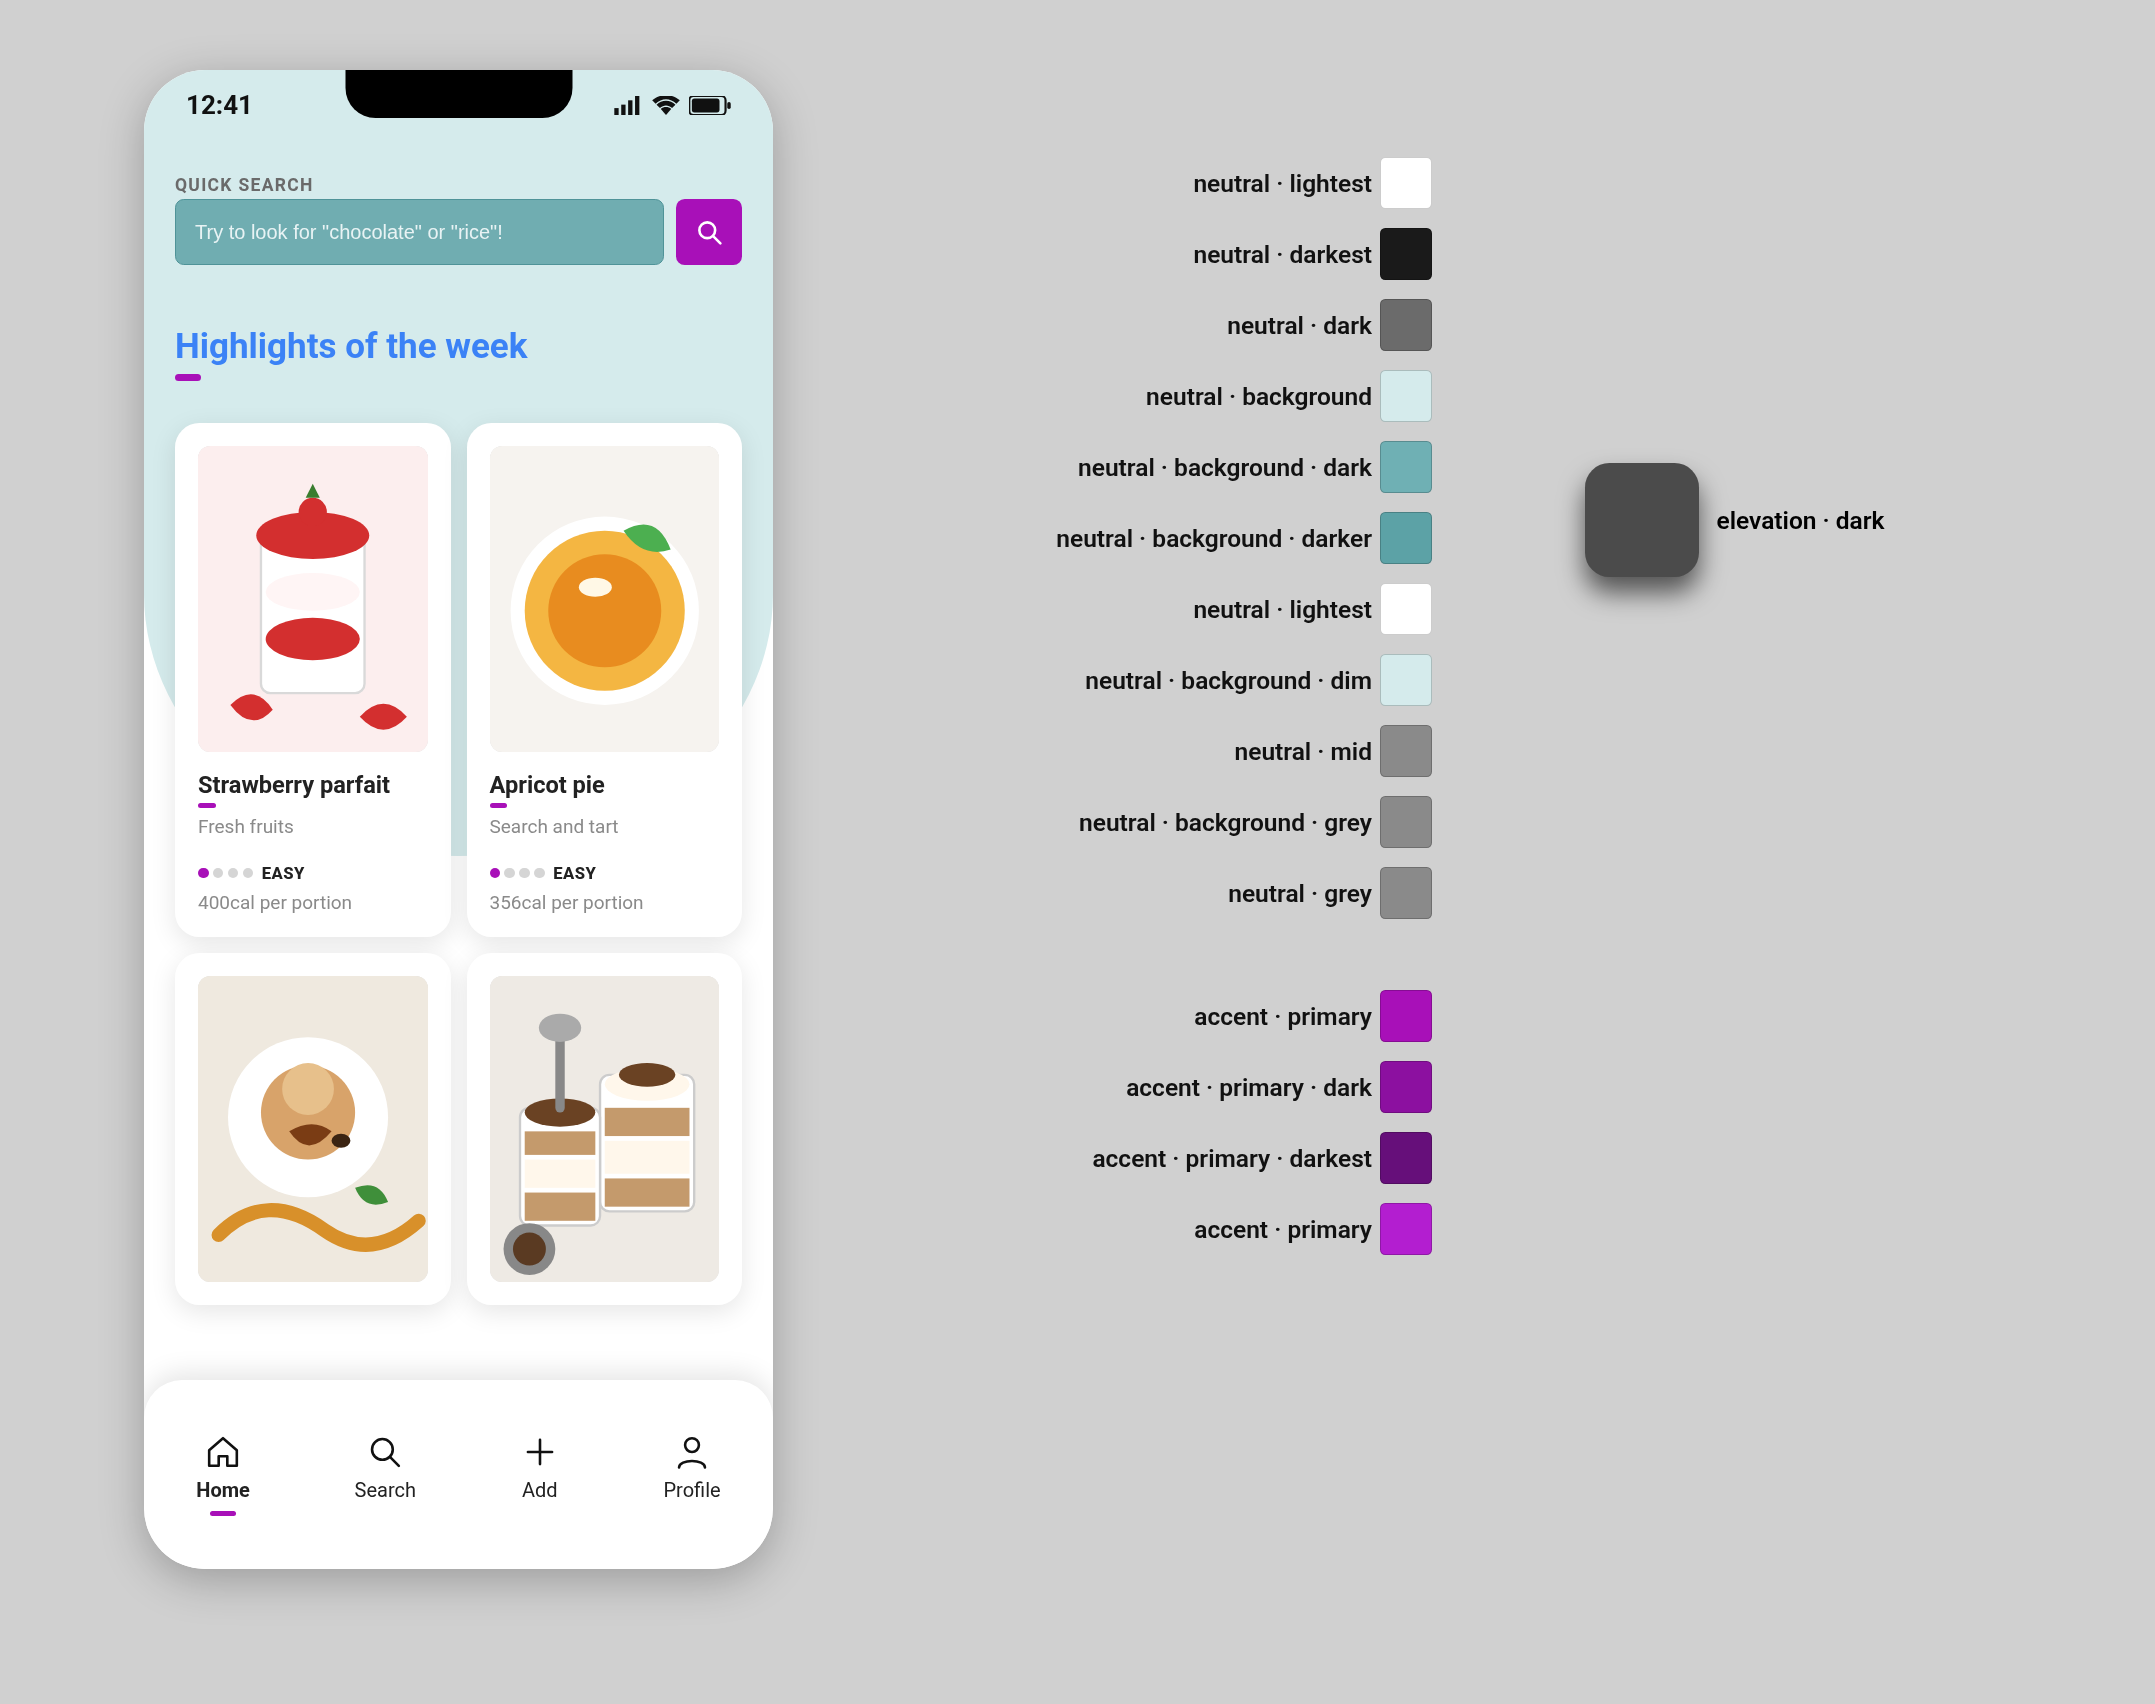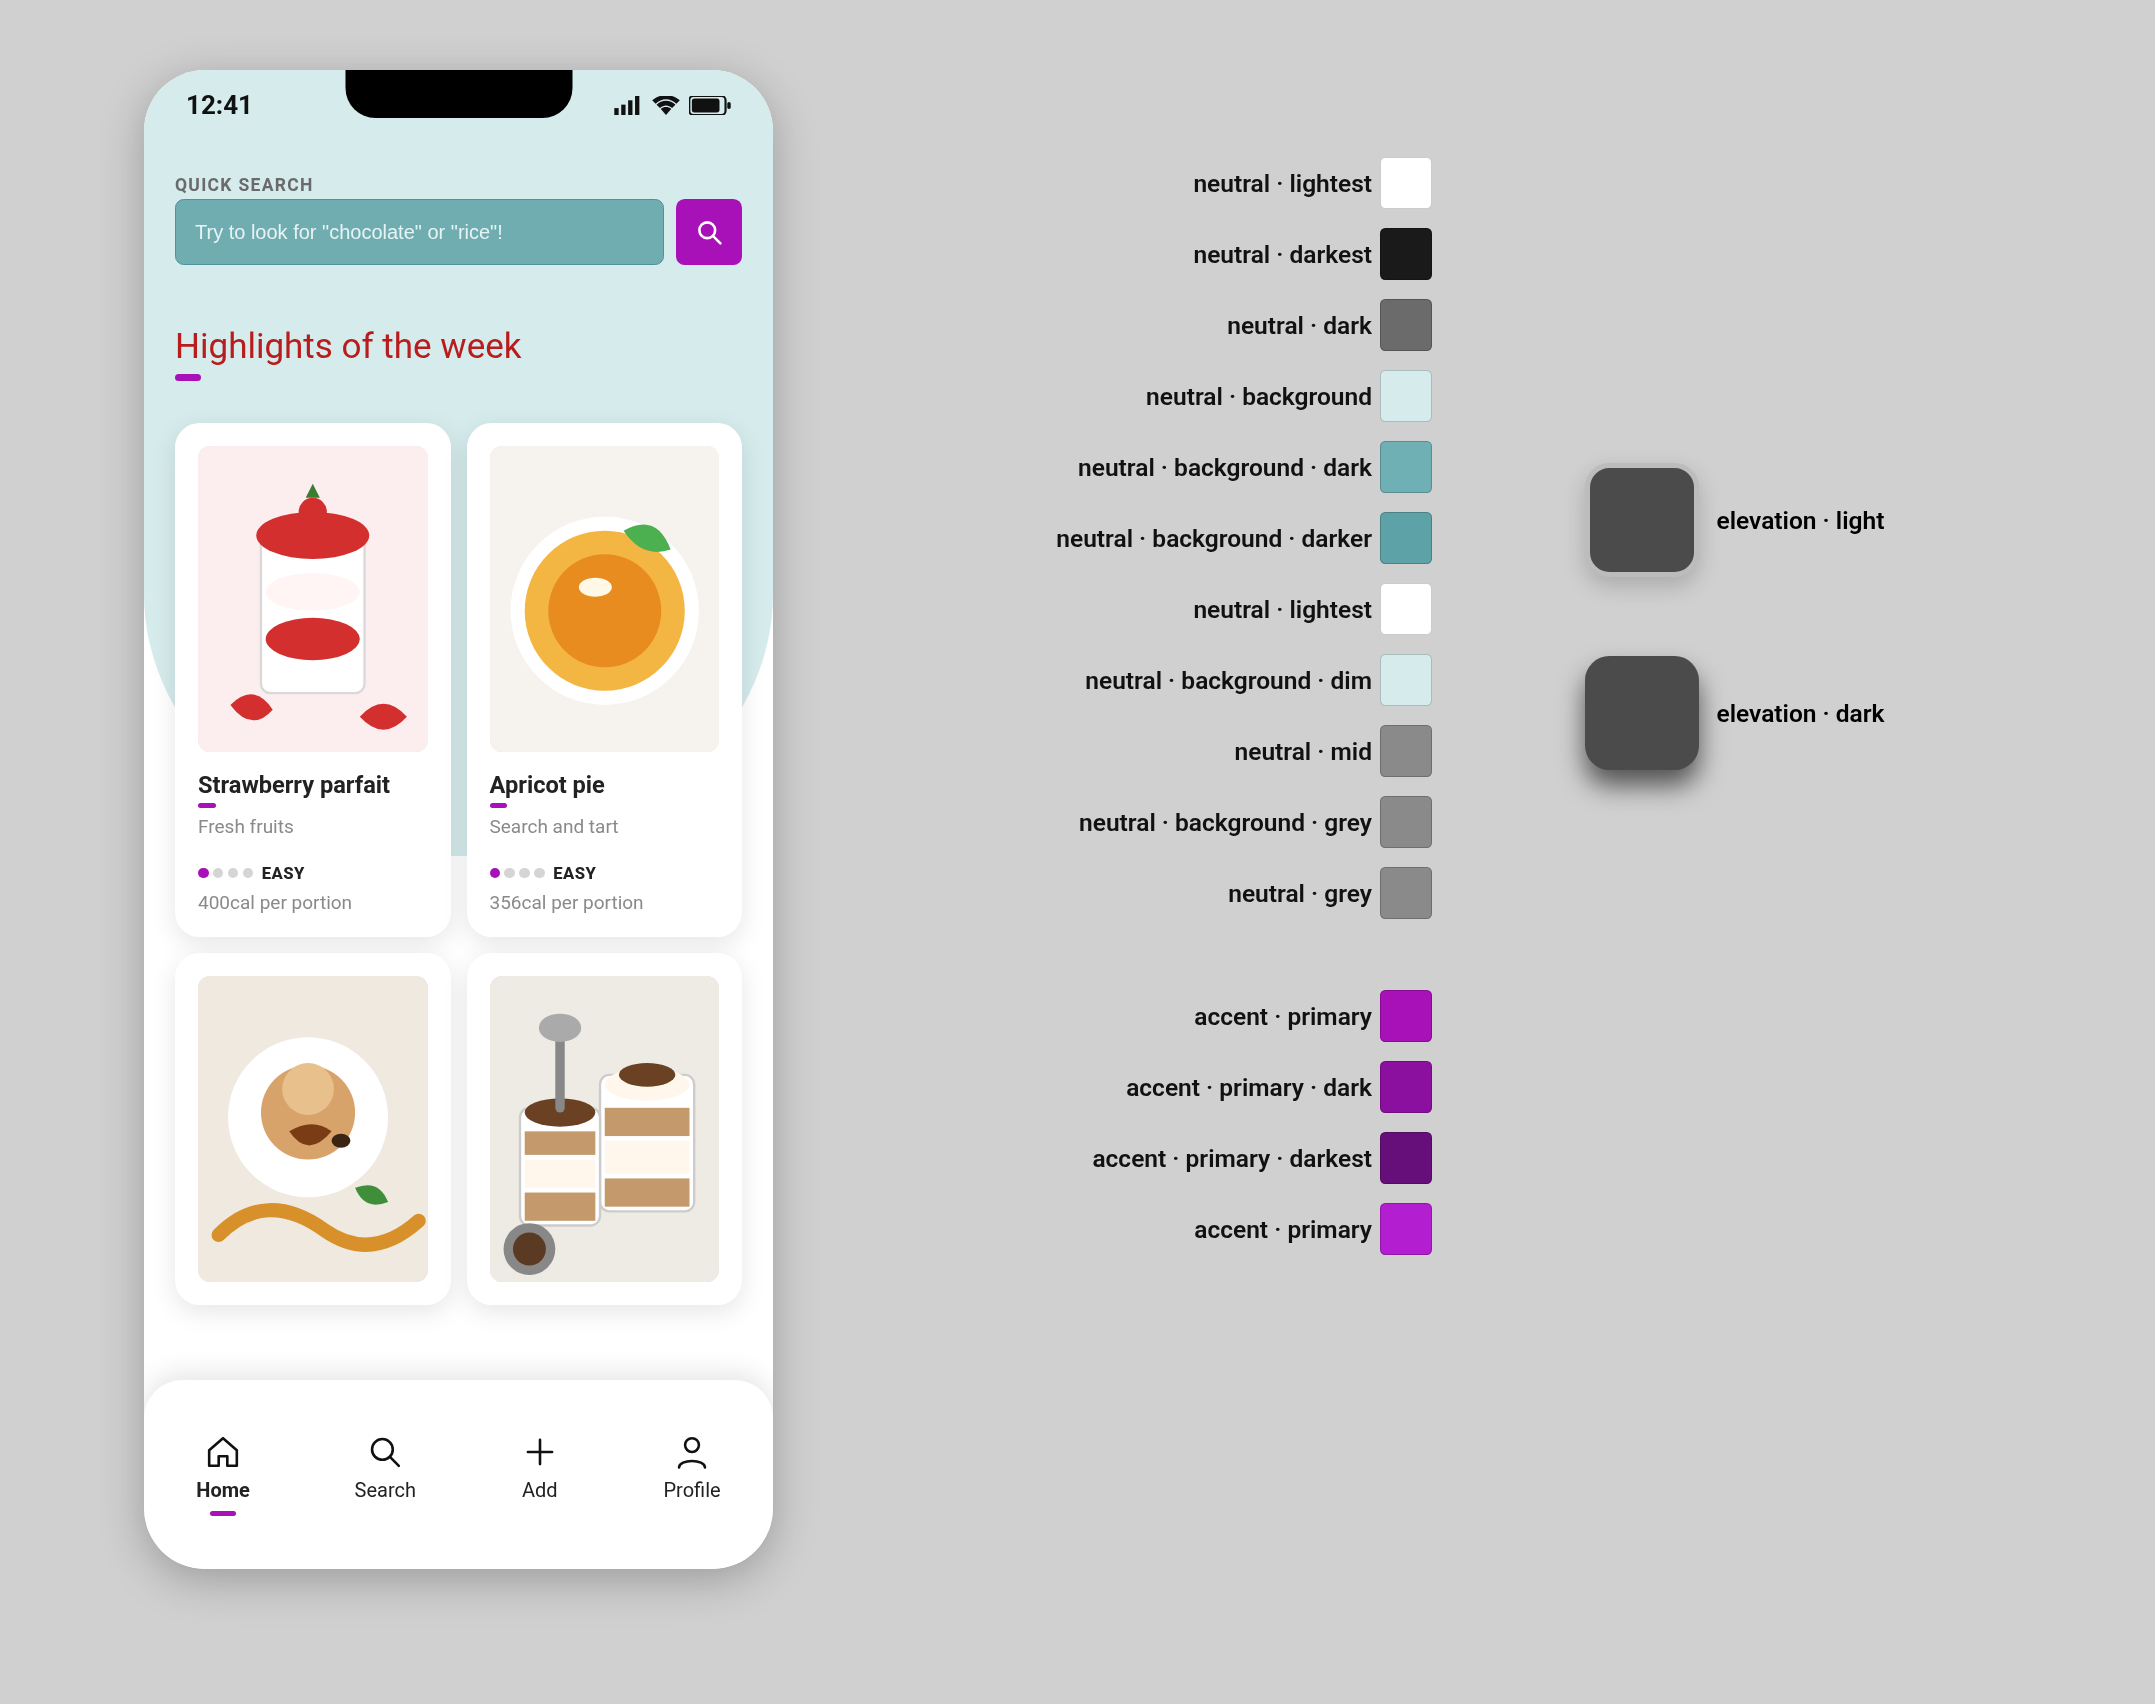--- a/index.html
+++ b/index.html
@@ -86,22 +86,22 @@
     border: none;
     border-radius: 8.7px;
     background: #a810b8;
     display: flex; align-items: center; justify-content: center;
     cursor: pointer;
   }
 
   .section-title {
     margin-top: 61px;
     font-size: 35px;
-    font-weight: 400;
-    color: #b91c1c;
+    font-weight: 700;
+    color: #3b82f6;
   }
   .title-underline {
     width: 26px; height: 7px;
     background: #a810b8;
     border-radius: 3.5px;
     margin-top: 7px;
   }
 
   .cards {
     margin-top: 42px;
@@ -465,21 +465,17 @@
       <div class="swatch" style="background:#660f7a"></div>
     </div>
   <div class="pal-row">
       <div class="pal-label">accent · primary</div>
       <div class="swatch" style="background:#b31ed0"></div>
     </div>
 </div>
 
 <div class="elevation">
   <div class="elev-row">
-    <div class="elev-rect light"></div>
-    <div class="elev-label">elevation · light</div>
-  </div>
-  <div class="elev-row">
     <div class="elev-rect dark"></div>
     <div class="elev-label">elevation · dark</div>
   </div>
 </div>
 
 
 </body></html>

